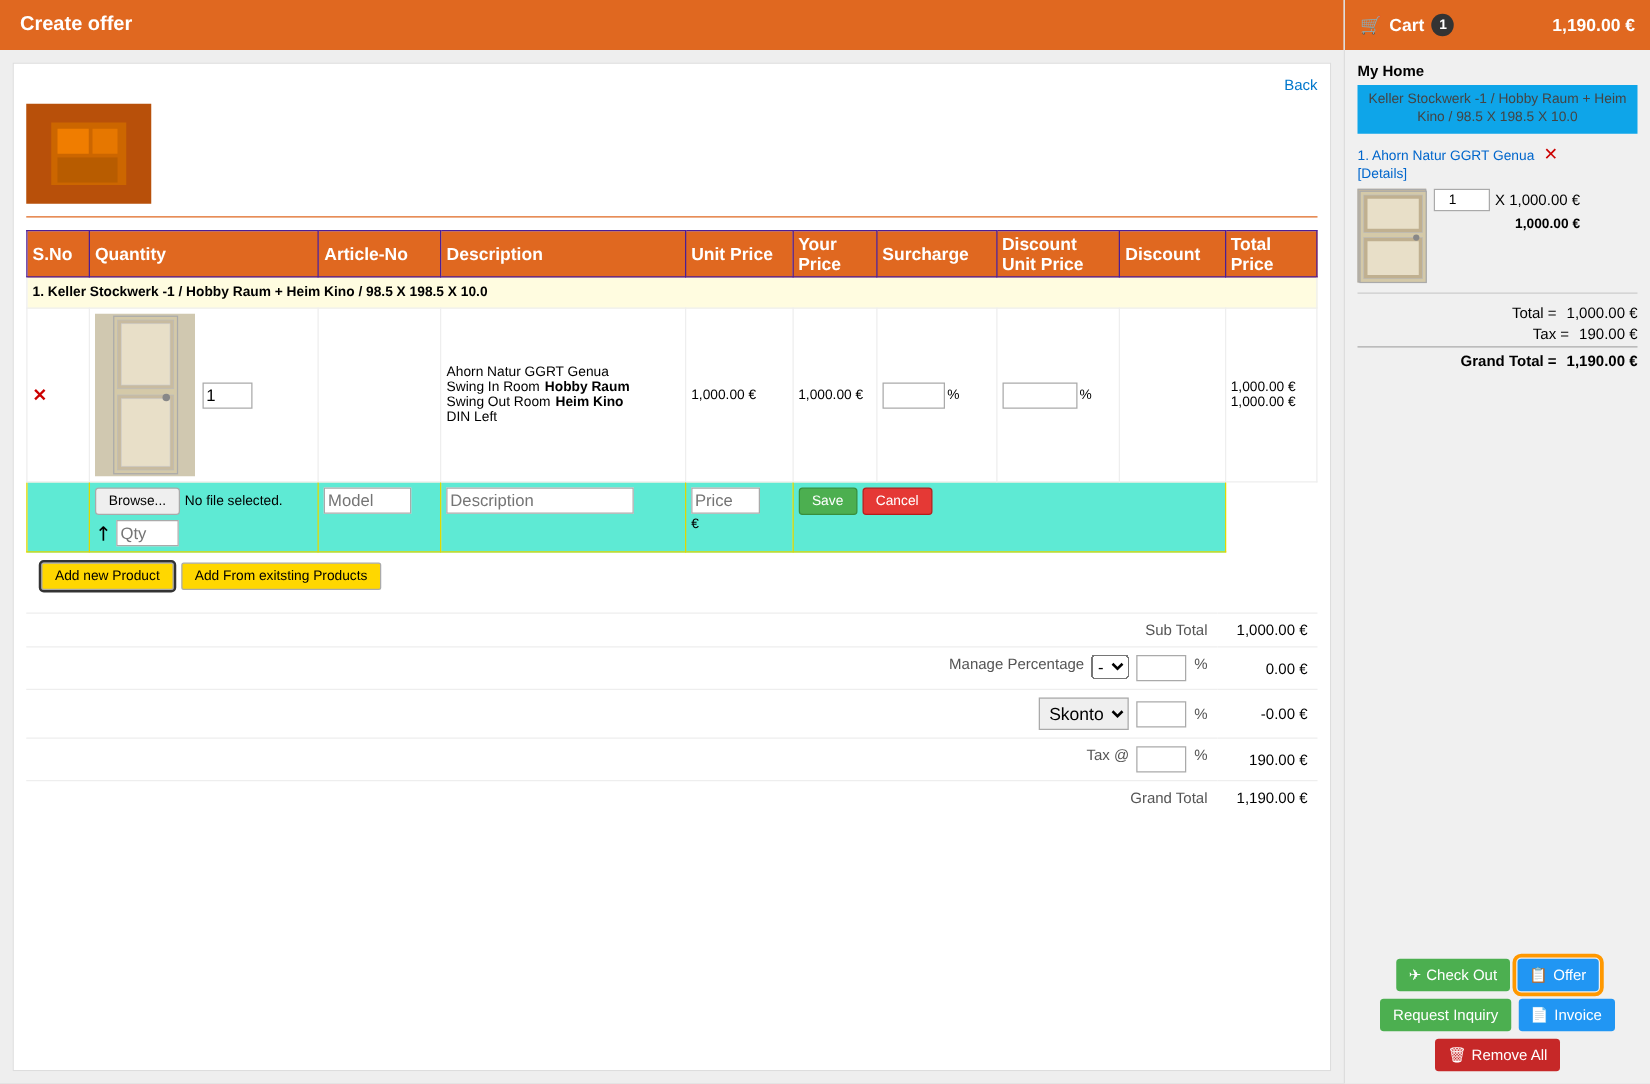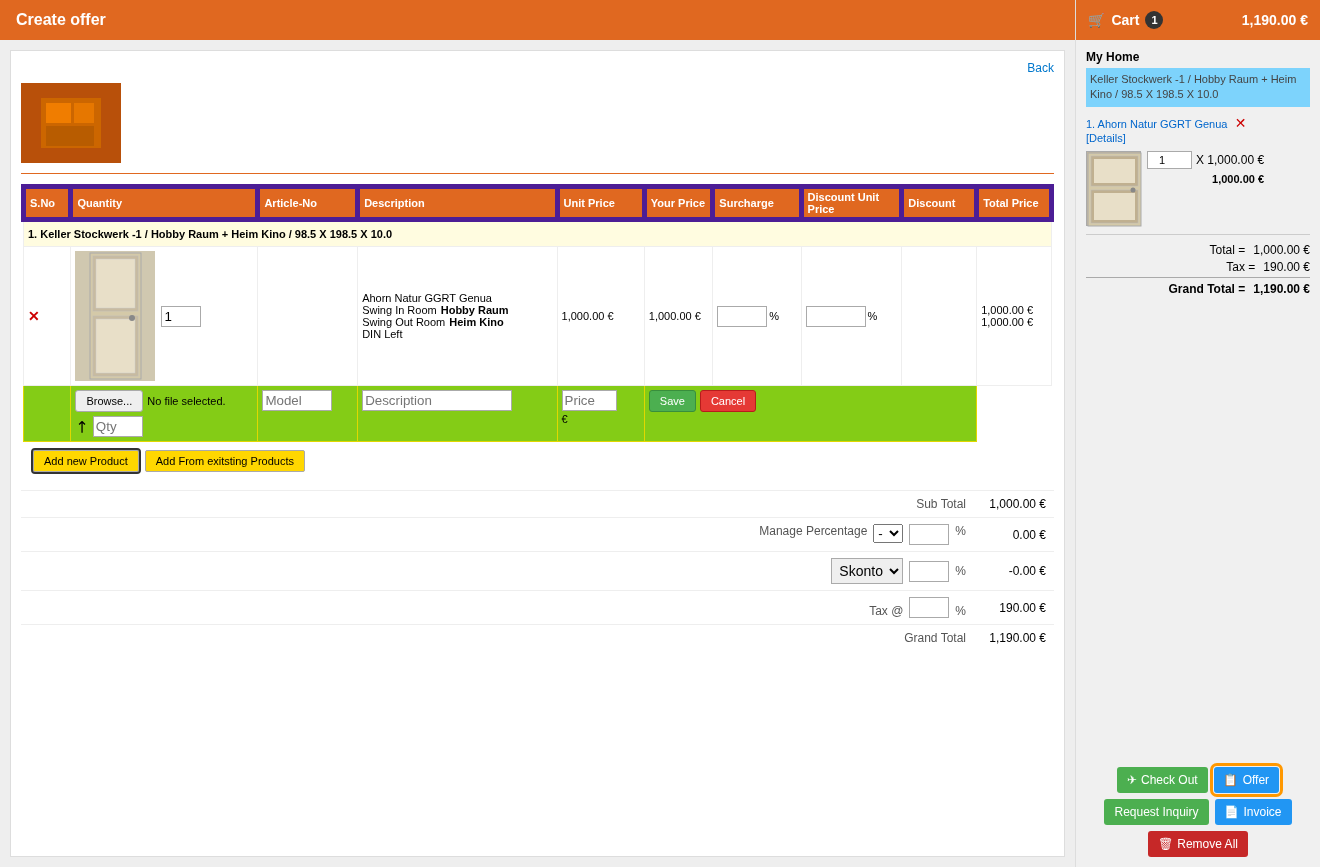--- a/index.html
+++ b/index.html
@@ -13,28 +13,28 @@
     .main-content { background: white; margin: 10px; flex: 1; border: 1px solid #ddd; padding: 10px; }
     .back-link { text-align: right; margin-bottom: 8px; color: #0077cc; cursor: pointer; font-size: 12px; }
 
     .product-thumbnail { width: 100px; height: 80px; background: #b8500a; display: flex; align-items: center; justify-content: center; overflow: hidden; margin-bottom: 10px; }
     .product-thumbnail svg { width: 70px; height: 60px; }
 
     .divider { border: none; border-top: 1px solid #e06820; margin-bottom: 10px; }
 
     
     .offer-table { width: 100%; border-collapse: collapse; }
-    .offer-table th { background: #e06820; color: white; padding: 2px 4px; text-align: left; font-size: 11px; font-weight: bold; border: 5px solid #4c1d95; }
+    .offer-table th { background: #e06820; color: white; padding: 2px 4px; text-align: left; font-size: 14px; font-weight: bold; border: 1px solid #4c1d95; }
     .offer-table td { padding: 4px; border: 1px solid #eee; font-size: 11px; vertical-align: top; }
     .group-row td { background: #fffce0; font-weight: bold; font-size: 11px; padding: 6px 4px; }
 
     .product-row td { background: white; vertical-align: middle; }
 
     .add-row { background: #fffaaa; }
-    .add-row td { background: #84cc16; padding: 4px; border: 1px solid #e0d800; margin-left: 20px; }
+    .add-row td { background: #5eead4; padding: 4px; border: 1px solid #e0d800; margin-left: 20px; }
 
     .btn { padding: 4px 10px; cursor: pointer; border: 1px solid #aaa; border-radius: 3px; font-size: 11px; }
     .btn-green { background: #4caf50; color: white; border-color: #388e3c; }
     .btn-cancel { background: #e53935; color: white; border-color: #b71c1c; }
 
     .delete-icon { color: #cc0000; font-weight: bold; cursor: pointer; font-size: 14px; }
 
     .qty-input { width: 40px; border: 1px solid #aaa; padding: 2px; }
     .surcharge-input { width: 50px; border: 1px solid #aaa; padding: 2px; }
     .discount-input { width: 60px; border: 1px solid #aaa; padding: 2px; }
@@ -55,21 +55,21 @@
 
     
     .sidebar { width: 245px; background: #f0f0f0; border-left: 1px solid #ddd; display: flex; flex-direction: column; }
     .cart-header { background: #e06820; color: white; padding: 8px 12px; display: flex; justify-content: space-between; align-items: center; height: 40px; }
     .cart-header-left { display: flex; align-items: center; gap: 6px; font-size: 14px; font-weight: bold; }
     .cart-badge { background: #333; color: white; border-radius: 50%; width: 18px; height: 18px; display: flex; align-items: center; justify-content: center; font-size: 11px; }
     .cart-total { font-size: 14px; font-weight: bold; }
 
     .sidebar-body { padding: 10px; flex: 1; }
     .sidebar-section-title { font-size: 12px; font-weight: bold; margin-bottom: 4px; }
-    .sidebar-location { font-size: 11px; color: #444; margin-bottom: 8px; line-height: 1.4; background: #7dd3fc; padding: 4px; }
+    .sidebar-location { font-size: 11px; color: #444; margin-bottom: 8px; line-height: 1.4; background: #0ea5e9; padding: 4px; text-align: center; }
 
     .cart-item { margin-bottom: 8px; }
     .cart-item-name { color: #0066cc; font-size: 11px; cursor: pointer; }
     .cart-item-details-link { color: #0066cc; font-size: 11px; cursor: pointer; }
     .cart-item-delete { color: #cc0000; cursor: pointer; font-size: 14px; margin-left: 4px; }
 
     .cart-item-row { display: flex; gap: 6px; align-items: flex-start; margin-top: 6px; }
     .cart-item-image { width: 55px; height: 75px; background: #c8b89a; border: 1px solid #aaa; flex-shrink: 0; }
     .cart-item-qty { display: flex; align-items: center; gap: 4px; }
     .cart-qty-input { width: 45px; border: 1px solid #aaa; padding: 2px; font-size: 11px; text-align: center; }
@@ -268,21 +268,21 @@
                 <option>Rabatt</option>
               </select>
               <input type="text" class="tax-input" style="">
               <span>%</span>
             </div>
           </td>
           <td class="value-cell">-0.00 €</td>
         </tr>
         <tr>
           <td class="label-cell">
-            <div style="display:flex;align-items:flex-end;justify-content:flex-end;gap:6px;">
+            <div style="display:flex;align-items:flex-start;justify-content:flex-end;gap:6px;">
               <span>Tax @</span>
               <input type="text" class="tax-input" style="">
               <span>%</span>
             </div>
           </td>
           <td class="value-cell">190.00 €</td>
         </tr>
         <tr>
           <td class="label-cell">Grand Total</td>
           <td class="value-cell">

